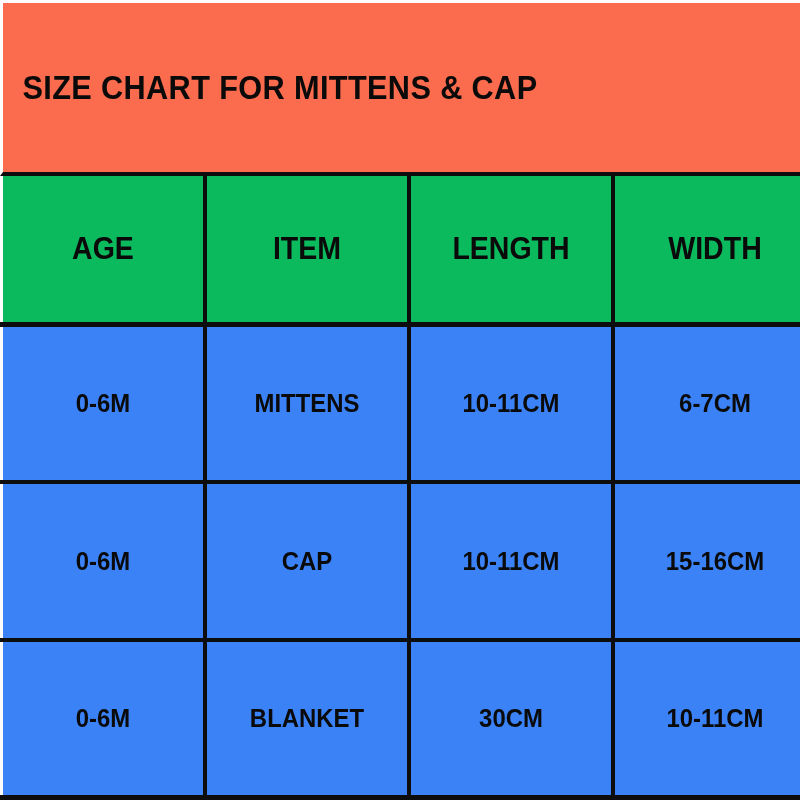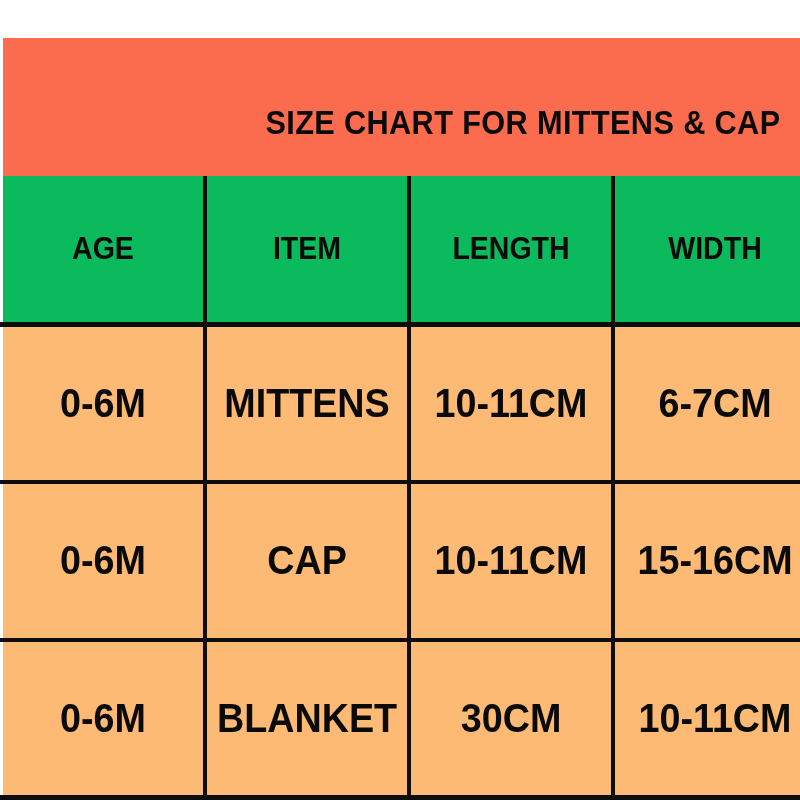--- a/index.html
+++ b/index.html
@@ -26,22 +26,21 @@
     top: 0;
     width: 800px;
     height: 176px;
     background: #fb6b4d;
     box-sizing: border-box;
     border-top: 3px solid #ffffff;
     border-left: 3px solid #ffffff;
     border-bottom: 4px solid #0d0d0d;
     display: flex;
     align-items: center;
-    justify-content: flex-end;
-    margin-top: 35px;
+    justify-content: flex-start;
   }
   .title-text {
     color: #0a0a0a;
     font-size: 33px;
     font-weight: 700;
     letter-spacing: 0.4px;
     line-height: 1;
     text-align: center;
     transform: scaleX(0.93);
     white-space: nowrap;
@@ -77,22 +76,22 @@
   .size-table th:first-child,
   .size-table td:first-child {
     border-left: 3px solid #ffffff;
   }
 
   .size-table th {
     background: #0cba5e;
     font-size: 31px;
   }
   .size-table td {
-    background: #fdba74;
-    font-size: 41px;
+    background: #3b82f6;
+    font-size: 26px;
   }
   .size-table tr:last-child th,
   .size-table tr:last-child td {
     border-bottom: 5px solid #0d0d0d;
   }
   .cell-inner {
     display: block;
     transform: scaleX(0.92);
     white-space: nowrap;
   }

